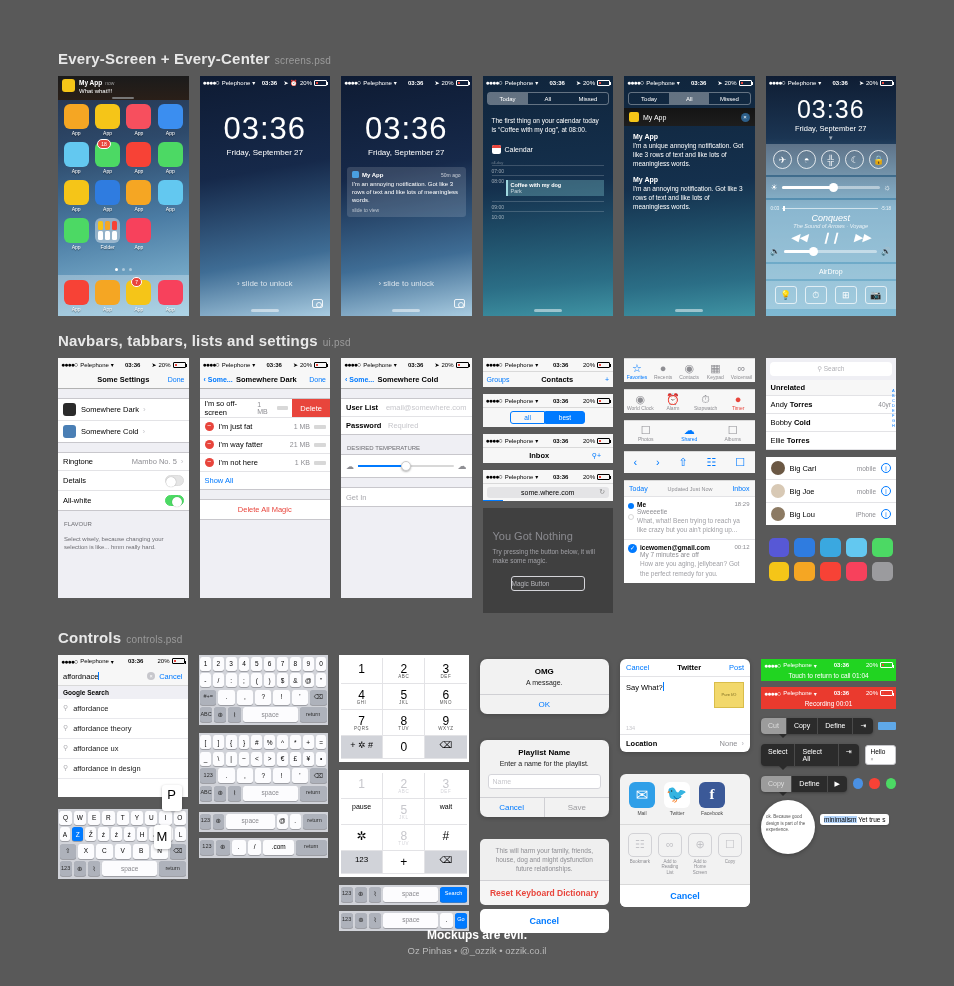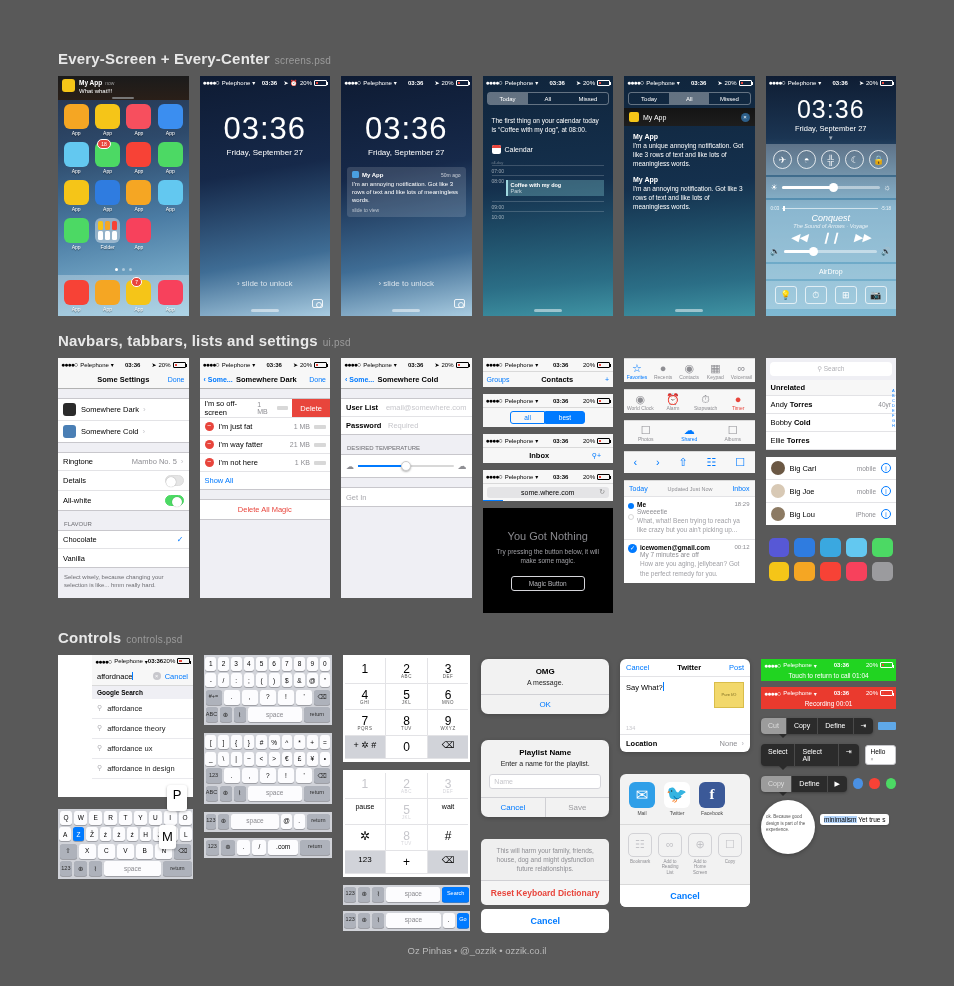--- a/index.html
+++ b/index.html
@@ -160,21 +160,21 @@
   .minibar .l, .minibar .r { color: #007aff; font-weight: normal; font-size: 7px; }
   .minibar .mid { flex: 1; text-align: center; }
   .segmini { display: flex; justify-content: center; padding: 3px; border-top: .5px solid #d9d9d9; }
   .segmini div { border: .8px solid #007aff; font-size: 6.5px; padding: 2px 13px; color: #007aff; }
   .segmini div:first-child { border-radius: 3px 0 0 3px; }
   .segmini div:last-child { border-radius: 0 3px 3px 0; background: #007aff; color: #fff; }
   .urlbar { background: #f7f7f7; border-top: .5px solid #d9d9d9; padding: 3px 4px; position: relative; }
   .urlbar .f { background: #e4e4e6; border-radius: 3px; text-align: center; font-size: 7px; padding: 2px; position: relative; }
   .urlbar .f .rf { position: absolute; right: 4px; top: 1px; color: #888; }
   .urlbar .prog { position: absolute; left: 0; bottom: 0; height: 1.5px; width: 16%; background: #007aff; }
-  .empty { background: #000000; padding: 22px 10px; text-align: center; }
+  .empty { background: #404040; padding: 22px 10px; text-align: left; }
   .empty h3 { font-size: 11px; font-weight: normal; color: #8a8a8f; }
   .empty p { font-size: 6.5px; color: #a0a0a5; margin-top: 5px; line-height: 1.45; }
   .empty .mb { border: .8px solid #d5d5da; border-radius: 3px; color: #b4b4b9; font-size: 6.5px; padding: 3px 0; margin: 10px 18px 0; }
 
   
   .tabbar { background: #f7f7f7; border-top: .5px solid #d9d9d9; display: flex; padding: 3px 0 2px; }
   .tabbar .tab { flex: 1; text-align: center; color: #8e8e93; font-size: 5px; }
   .tabbar .tab .gl { font-size: 11px; display: block; line-height: 1.1; color: #8e8e93; }
   .tabbar .tab.on, .tabbar .tab.on .gl { color: #007aff; }
   .tabbar .tab.red, .tabbar .tab.red .gl { color: #e8453c; }
@@ -199,21 +199,21 @@
   .crow { display: flex; align-items: center; background: #fff; padding: 4px 5px; font-size: 7.5px; border-bottom: .5px solid #e3e3e6; }
   .crow .age { margin-left: auto; color: #8e8e93; font-size: 6.5px; }
   .crow .av { width: 14px; height: 14px; border-radius: 50%; margin-right: 5px; flex: none; background: #b8a08a; }
   .crow .kind { margin-left: auto; color: #8e8e93; font-size: 6.5px; }
   .crow .i { width: 10px; height: 10px; border-radius: 50%; border: 1px solid #007aff; color: #007aff; font-size: 6.5px; text-align: center; line-height: 9px; margin-left: 5px; }
   .swatches { display: grid; grid-template-columns: repeat(5,1fr); gap: 5px; padding: 6px 3px; }
   .swatches div { height: 19px; border-radius: 5px; }
 
   
   .ctrlcol { width: 135px; }
-  .searchscr { background: #fff; padding-left: 34px; }
+  .searchscr { background: #fff; }
   .searchrow { display: flex; align-items: center; gap: 4px; padding: 4px 5px; background: #f7f7f7; border-bottom: .5px solid #d9d9d9; }
   .searchrow .inp { flex: 1; font-size: 7.5px; position: relative; }
   .searchrow .inp .cur { display: inline-block; width: 1px; height: 8px; background: #007aff; vertical-align: -1px; }
   .searchrow .clr { width: 8px; height: 8px; border-radius: 50%; background: #c7c7cc; color: #fff; font-size: 5.5px; text-align: center; line-height: 8px; }
   .searchrow .cx { color: #007aff; font-size: 7.5px; }
   .sgl { font-size: 6.5px; font-weight: bold; padding: 3px 5px; background: #efeff4; }
   .sug { display: flex; align-items: center; gap: 5px; padding: 5px; font-size: 7.5px; border-bottom: .5px solid #e9e9ed; color: #222; }
   .sug .mg { color: #b0b0b5; font-size: 7px; }
 
   
@@ -678,29 +678,20 @@
               </span>
           </div>
           <div class="li">
             <span>All-white</span>
             <span class="tog on">
                 <i></i>
               </span>
           </div>
         </div>
         <div class="hdr">FLAVOUR</div>
-        <div class="grp" style="margin-top:0">
-          <div class="li">
-            <span>Chocolate</span>
-            <span class="chk">✓</span>
-          </div>
-          <div class="li">
-            <span>Vanilla</span>
-          </div>
-        </div>
         <div class="foot">Select wisely, because changing your selection is like... hmm really hard.</div>
       </div>
     </div>
 
     <div class="phone tall">
       <div class="ios">
         <div class="sb">
           <span class="dots">●●●●○</span>
           <span class="carrier">Pelephone</span>
           <span class="wifi">▾</span>
@@ -1424,15 +1415,16 @@
       <div style="margin-top:8px;display:flex;align-items:flex-start;gap:5px">
         <div class="circlezoom"><span>ok. Because good design is part of the experience.</span></div>
         <div class="seltext" style="margin-top:14px">
           <span class="hl">minimalism</span> <span>Yet true s</span>
         </div>
       </div>
     </div>
   </div>
 
   <div class="footer">
+    <div class="t1">Mockups are evil.</div>
     <div class="t2">Oz Pinhas • @_ozzik • ozzik.co.il</div>
   </div>
 </div>
 
 </body></html>

